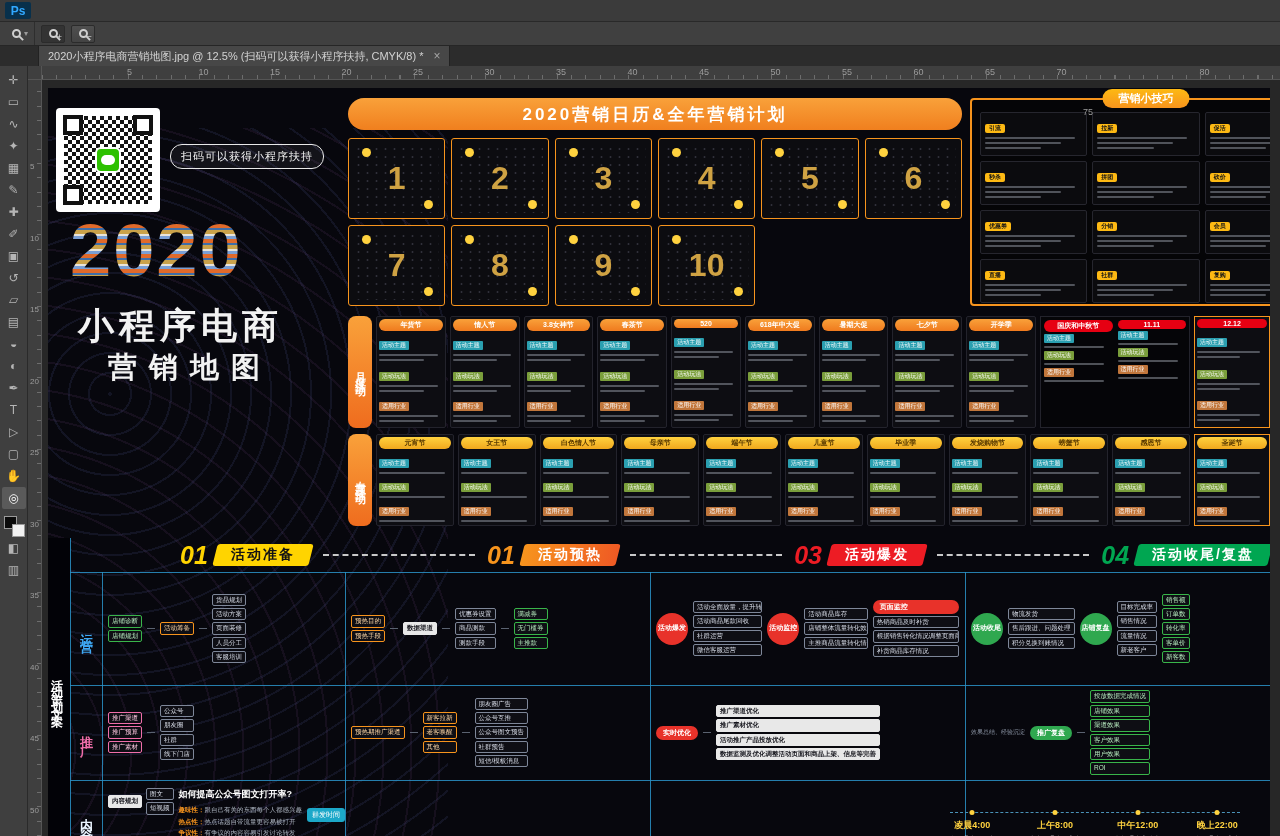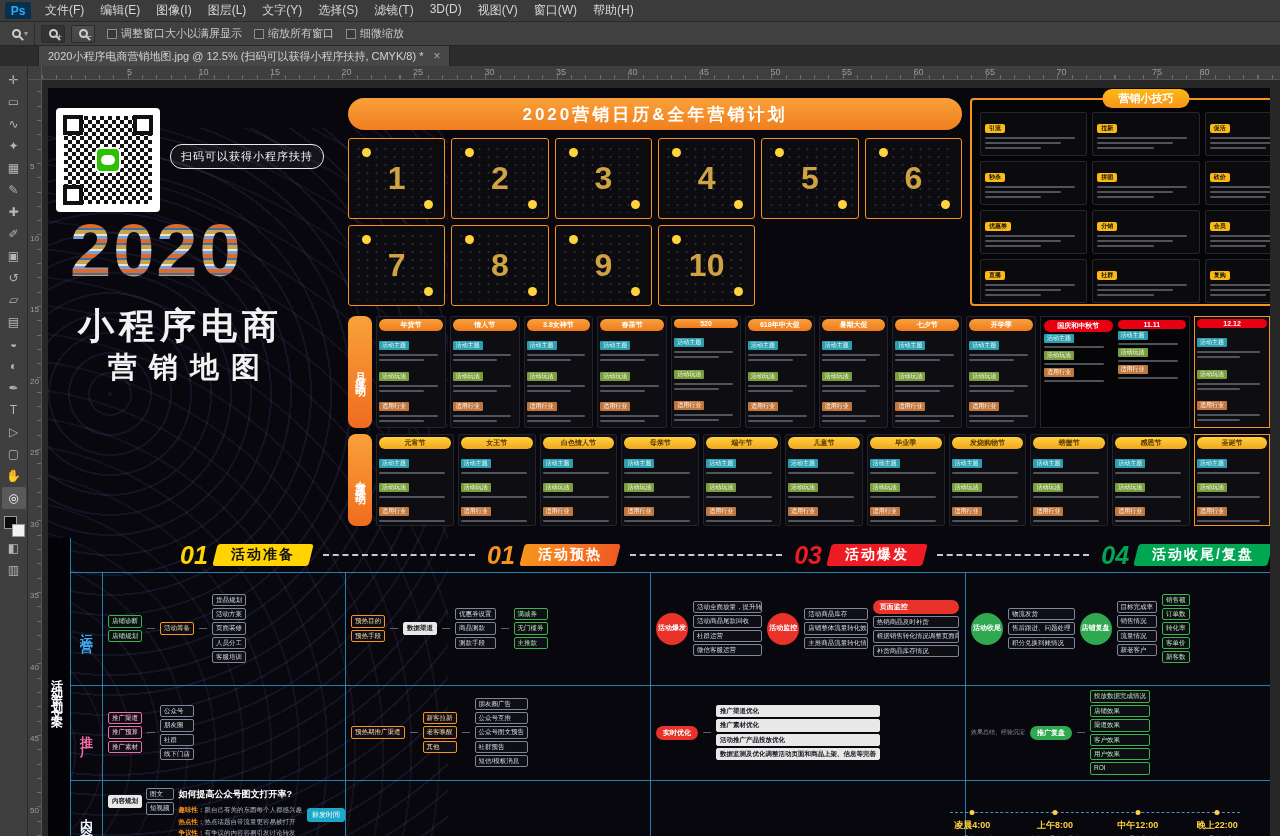--- a/index.html
+++ b/index.html
@@ -170,62 +170,35 @@
   .tp{text-align:center;position:relative}
   .tp::before{content:"";position:absolute;top:-9px;left:50%;transform:translateX(-50%);width:5px;height:5px;border-radius:50%;background:#ffd23f}
   .tp .t{font-size:9px;font-weight:bold;color:#ffd23f;white-space:nowrap}
   .tp .n{font-size:6.5px;color:#fff;margin-top:3px;white-space:nowrap}
 </style>
 </head>
 <body>
 
 <div class="menubar">
   <div class="ps-logo">Ps</div>
-  <div id="menu-items" style="display:flex">
-      <span class="menu-item">文件(F)</span>
-      <span class="menu-item">编辑(E)</span>
-      <span class="menu-item">图像(I)</span>
-      <span class="menu-item">图层(L)</span>
-      <span class="menu-item">文字(Y)</span>
-      <span class="menu-item">选择(S)</span>
-      <span class="menu-item">滤镜(T)</span>
-      <span class="menu-item">3D(D)</span>
-      <span class="menu-item">视图(V)</span>
-      <span class="menu-item">窗口(W)</span>
-      <span class="menu-item">帮助(H)</span>
-    </div>
 </div>
 
 <div class="optionsbar">
   <div class="ztool">
     <span class="mag"></span>
     <span class="caret">▾</span>
   </div>
   <div class="zoom-btn pressed">
     <span class="mag"></span>
       <span class="sign">+</span>
   </div>
   <div class="zoom-btn">
     <span class="mag"></span>
       <span class="sign">−</span>
   </div>
-  <div id="opt-checks" style="display:flex">
-      <label class="check">
-        <span class="box"></span>
-        <span>调整窗口大小以满屏显示</span>
-      </label>
-      <label class="check">
-        <span class="box"></span>
-        <span>缩放所有窗口</span>
-      </label>
-      <label class="check">
-        <span class="box"></span>
-        <span>细微缩放</span>
-      </label>
-    </div>
 </div>
 
 <div class="tabbar">
   <div class="tab">
     <span>2020小程序电商营销地图.jpg @ 12.5% (扫码可以获得小程序扶持, CMYK/8) *</span>
     <span class="tab-close">×</span>
   </div>
 </div>
 
 <div class="toolbar" id="toolbar">
@@ -265,21 +238,21 @@
     <span class="rnum" style="left: 371px;">25</span>
     <span class="rnum" style="left: 442.5px;">30</span>
     <span class="rnum" style="left: 514px;">35</span>
     <span class="rnum" style="left: 585.5px;">40</span>
     <span class="rnum" style="left: 657px;">45</span>
     <span class="rnum" style="left: 728.5px;">50</span>
     <span class="rnum" style="left: 800px;">55</span>
     <span class="rnum" style="left: 871.5px; text-align: right;">60</span>
     <span class="rnum" style="left: 943px;">65</span>
     <span class="rnum" style="left: 1014.5px;">70</span>
-    <span class="rnum" style="left: 1110px;">75</span>
+    <span class="rnum" style="left: 1041px; margin-top: 40px;">75</span>
     <span class="rnum" style="left: 1157.5px;">80</span>
   </div>
 <div class="ruler-left" id="ruler-left">
     <span class="rlnum" style="top: 83px;">5</span>
     <span class="rlnum" style="top: 154.5px;">10</span>
     <span class="rlnum" style="top: 226px;">15</span>
     <span class="rlnum" style="top: 297.5px;">20</span>
     <span class="rlnum" style="top: 369px;">25</span>
     <span class="rlnum" style="top: 440.5px;">30</span>
     <span class="rlnum" style="top: 512px;">35</span>

